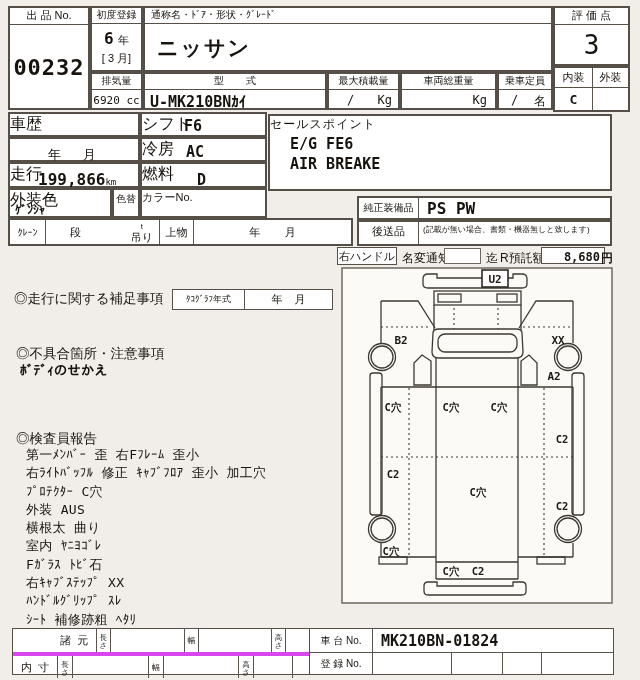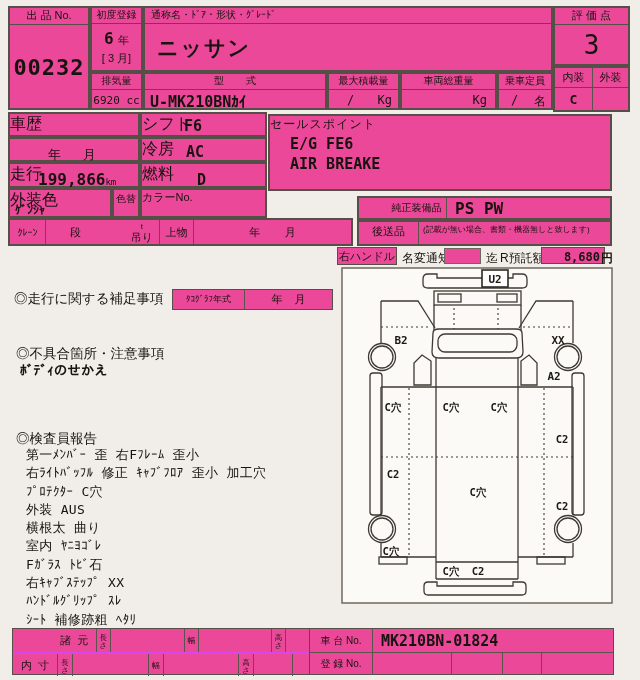--- a/index.html
+++ b/index.html
@@ -1,18 +1,18 @@
 <!DOCTYPE html>
 <html><head>
 <meta charset="utf-8">
 <style>
   html,body{margin:0;padding:0;background:#e7e4df;}
   .sheet{position:relative;width:640px;height:680px;background:#f1eeea;overflow:hidden;
          font-family:"Liberation Sans",sans-serif;color:#17130e;}
-  .b{position:absolute;box-sizing:border-box;background:#ec4899;border:2px solid #554f47;}
+  .b{position:absolute;box-sizing:border-box;background:#ffffff;border:2px solid #554f47;}
   .thin{border-width:1px;border-color:#6f685e;}
   .hd{border-bottom:1px solid #554f47;text-align:center;font-size:11px;line-height:15px;height:16px;white-space:pre;overflow:hidden;}
   .hd2{border-bottom:1px solid #554f47;text-align:center;font-size:10px;line-height:14px;height:15px;white-space:pre;overflow:hidden;}
   .mono{font-family:"DejaVu Sans Mono",monospace;}
   .a{position:absolute;}
   .pre{white-space:pre;}
   .flexc{display:flex;align-items:center;justify-content:center;}
   .row{display:flex;height:100%;}
   .cell{box-sizing:border-box;border-right:1px solid #5a544c;display:flex;align-items:center;justify-content:center;overflow:hidden;}
   .cell:last-child{border-right:none;}
@@ -143,21 +143,21 @@
   </div>
 
   <div class="b" style="left:268px;top:114px;width:344px;height:77px;">
     <div class="tl" style="left:6px;top:2px;font-size:12px;letter-spacing:1px;">セールスポイント</div>
     <div class="a mono" style="left:20px;top:19px;font-size:15px;font-weight:bold;">E/G FE6</div>
     <div class="a mono" style="left:20px;top:39px;font-size:15px;font-weight:bold;">AIR BREAKE</div>
   </div>
 
   <div class="b" style="left:357px;top:196px;width:255px;height:24px;">
     <div class="row">
-      <div class="cell" style="width:60px;font-size:10px;margin-left:28px;">純正装備品</div>
+      <div class="cell" style="width:60px;font-size:10px;">純正装備品</div>
       <div class="cell mono" style="flex:1;justify-content:flex-start;padding-left:8px;font-size:16px;font-weight:bold;">PS PW</div>
     </div>
   </div>
 
   <div class="b" style="left:357px;top:220px;width:255px;height:26px;">
     <div class="row">
       <div class="cell" style="width:60px;font-size:11px;align-items:flex-start;padding-top:2px;">後送品</div>
       <div class="cell" style="flex:1;justify-content:flex-start;align-items:flex-start;padding:2px 0 0 4px;font-size:8px;">(記載が無い場合、書類・機器無しと致します)</div>
     </div>
   </div>
@@ -259,21 +259,21 @@
       <text x="52" y="211" font-size="10.5" text-anchor="middle">C2</text>
       <text x="137" y="229" font-size="10.5" text-anchor="middle">C穴</text>
       <text x="221" y="243" font-size="10.5" text-anchor="middle">C2</text>
       <text x="50" y="288" font-size="10.5" text-anchor="middle">C穴</text>
       <text x="110" y="308" font-size="10.5" text-anchor="middle">C穴</text>
       <text x="137" y="308" font-size="10.5" text-anchor="middle">C2</text>
     </svg>
   </div>
 
   <div class="b thin" style="left:12px;top:628px;width:313px;height:47px;border-color:#554f47;">
-    <div style="display:flex;height:23px;border-bottom:2px solid #d946ef;padding-left:40px;">
+    <div style="display:flex;height:23px;border-bottom:4px solid #d946ef;padding-left:40px;">
       <div class="cell pre" style="width:45px;font-size:11px;">諸  元</div>
       <div class="cell vlab" style="width:15px;">長さ</div>
       <div class="cell" style="width:76px;"></div>
       <div class="cell" style="width:15px;font-size:8px;">幅</div>
       <div class="cell" style="width:75px;"></div>
       <div class="cell vlab" style="width:15px;">高さ</div>
       <div class="cell" style="width:39px;"></div>
       <div class="cell" style="flex:1;"></div>
     </div>
     <div style="display:flex;height:22px;">

